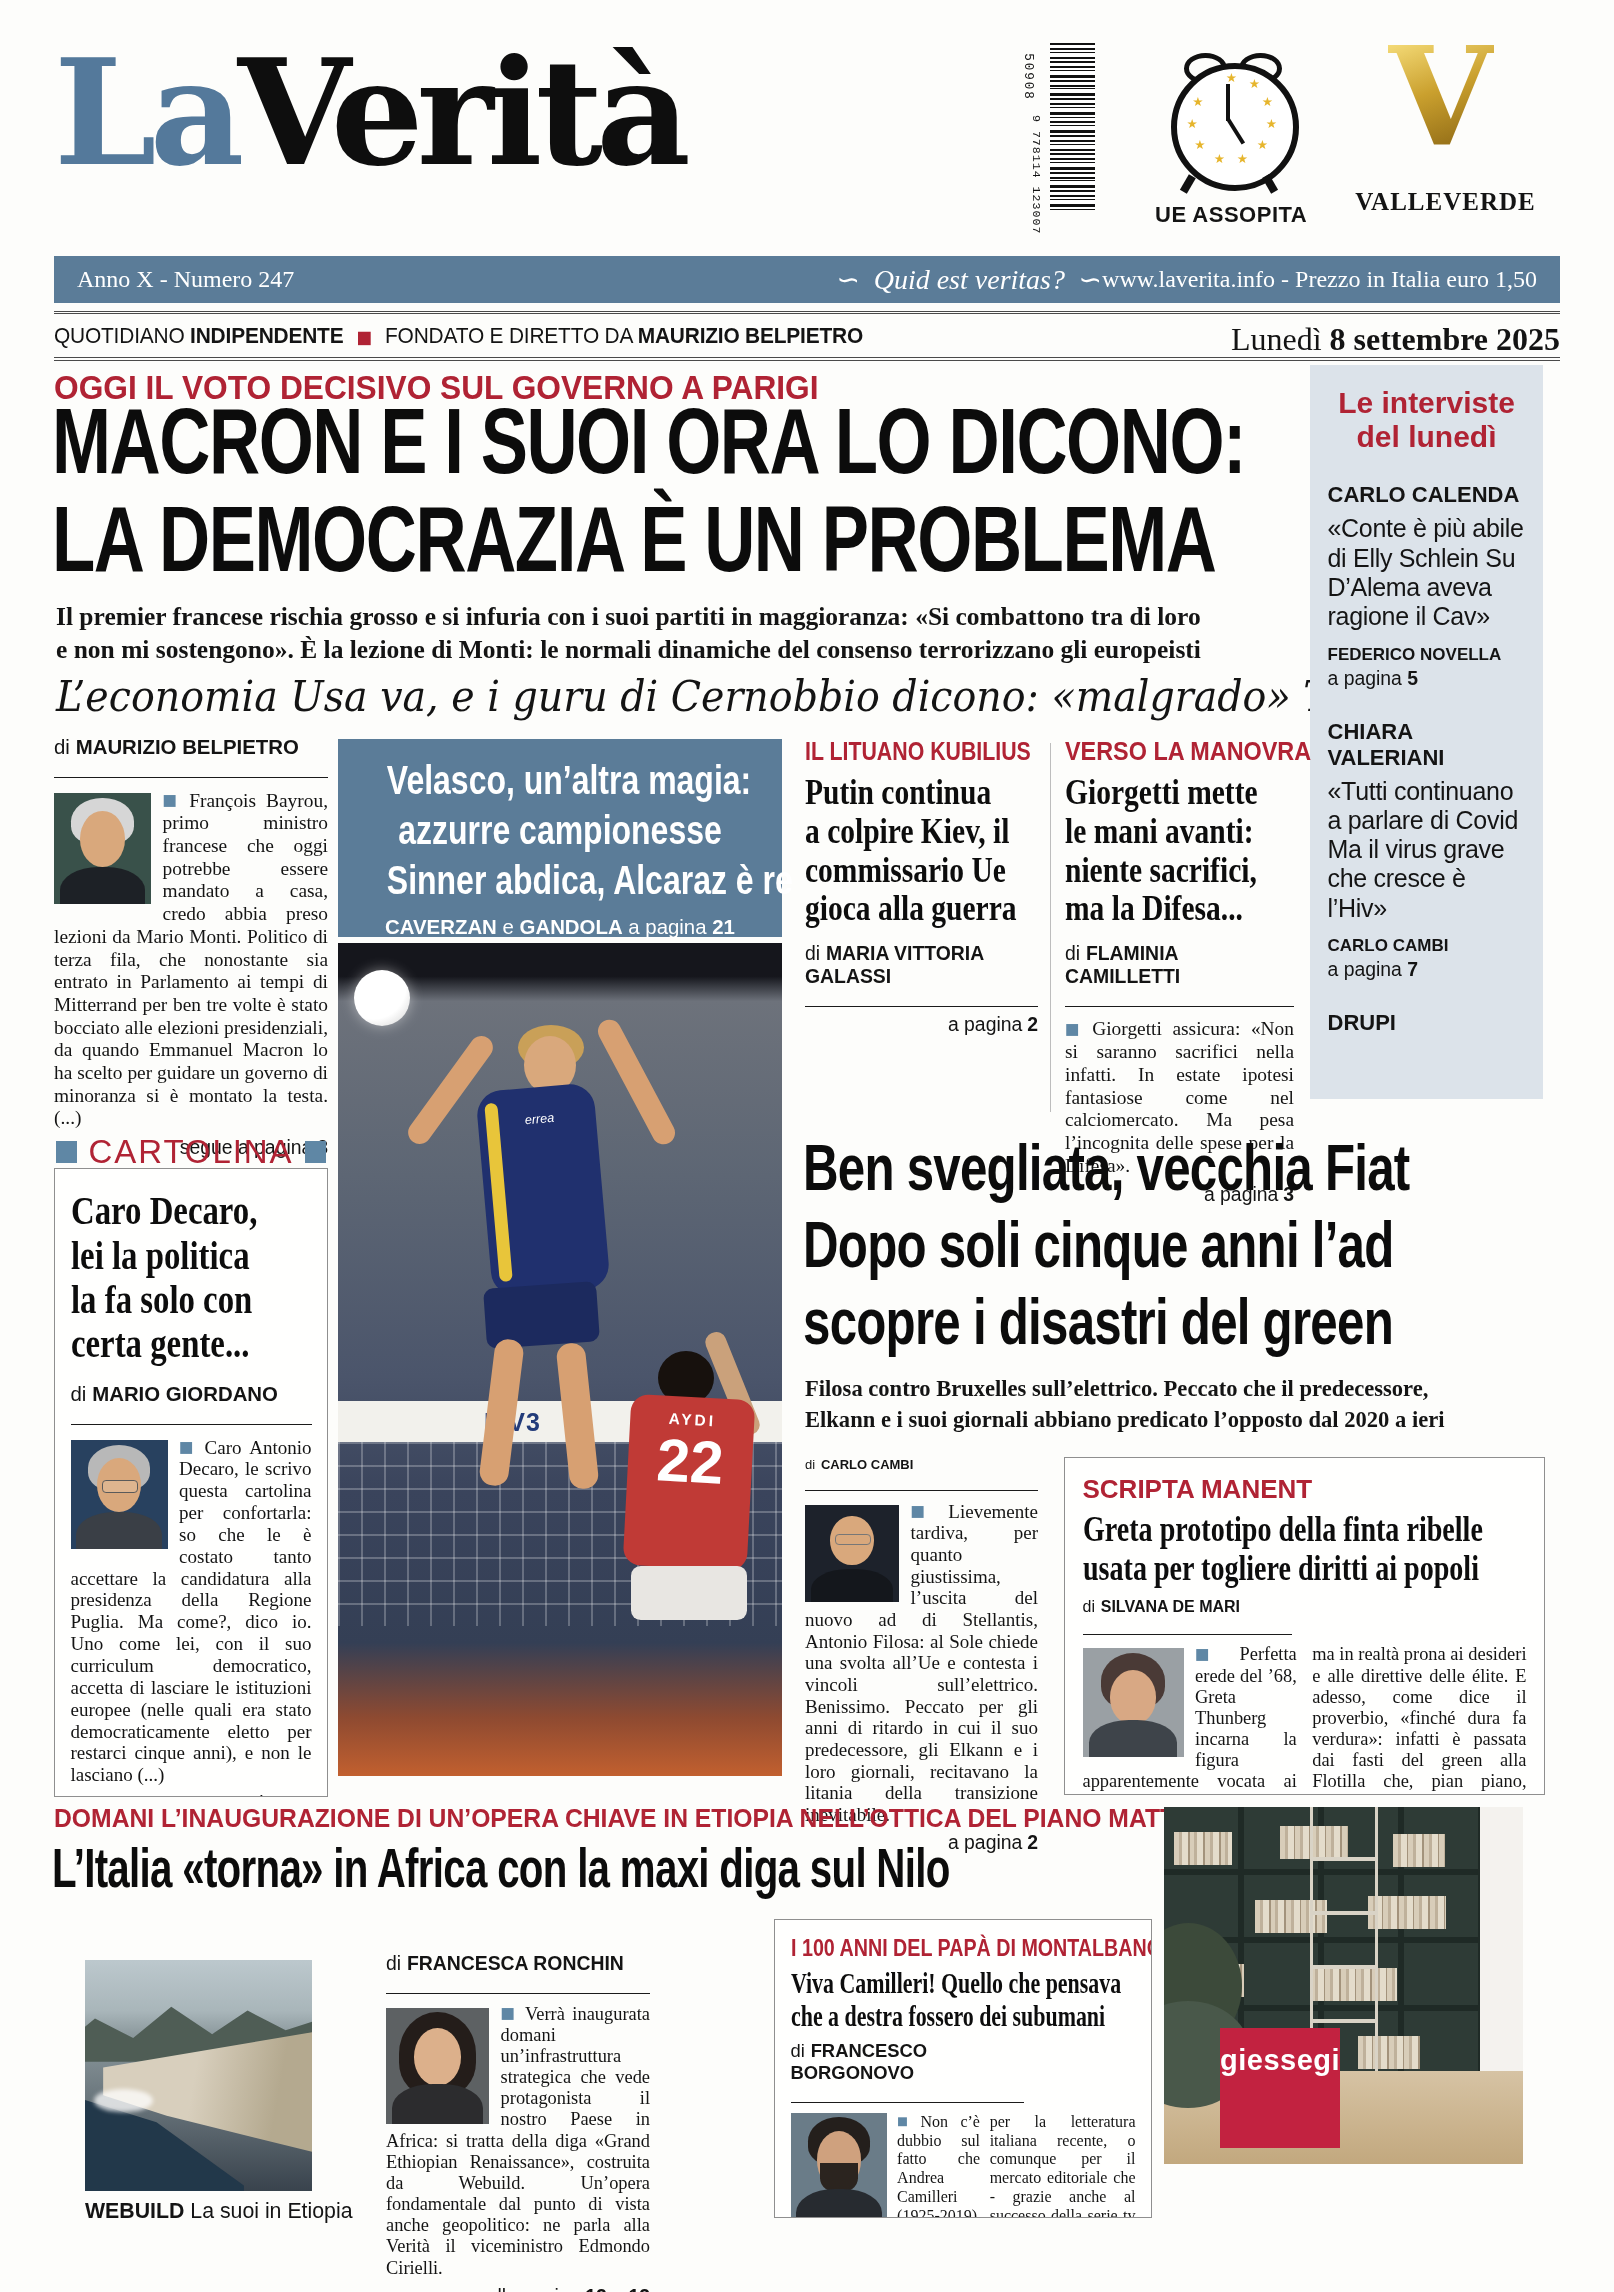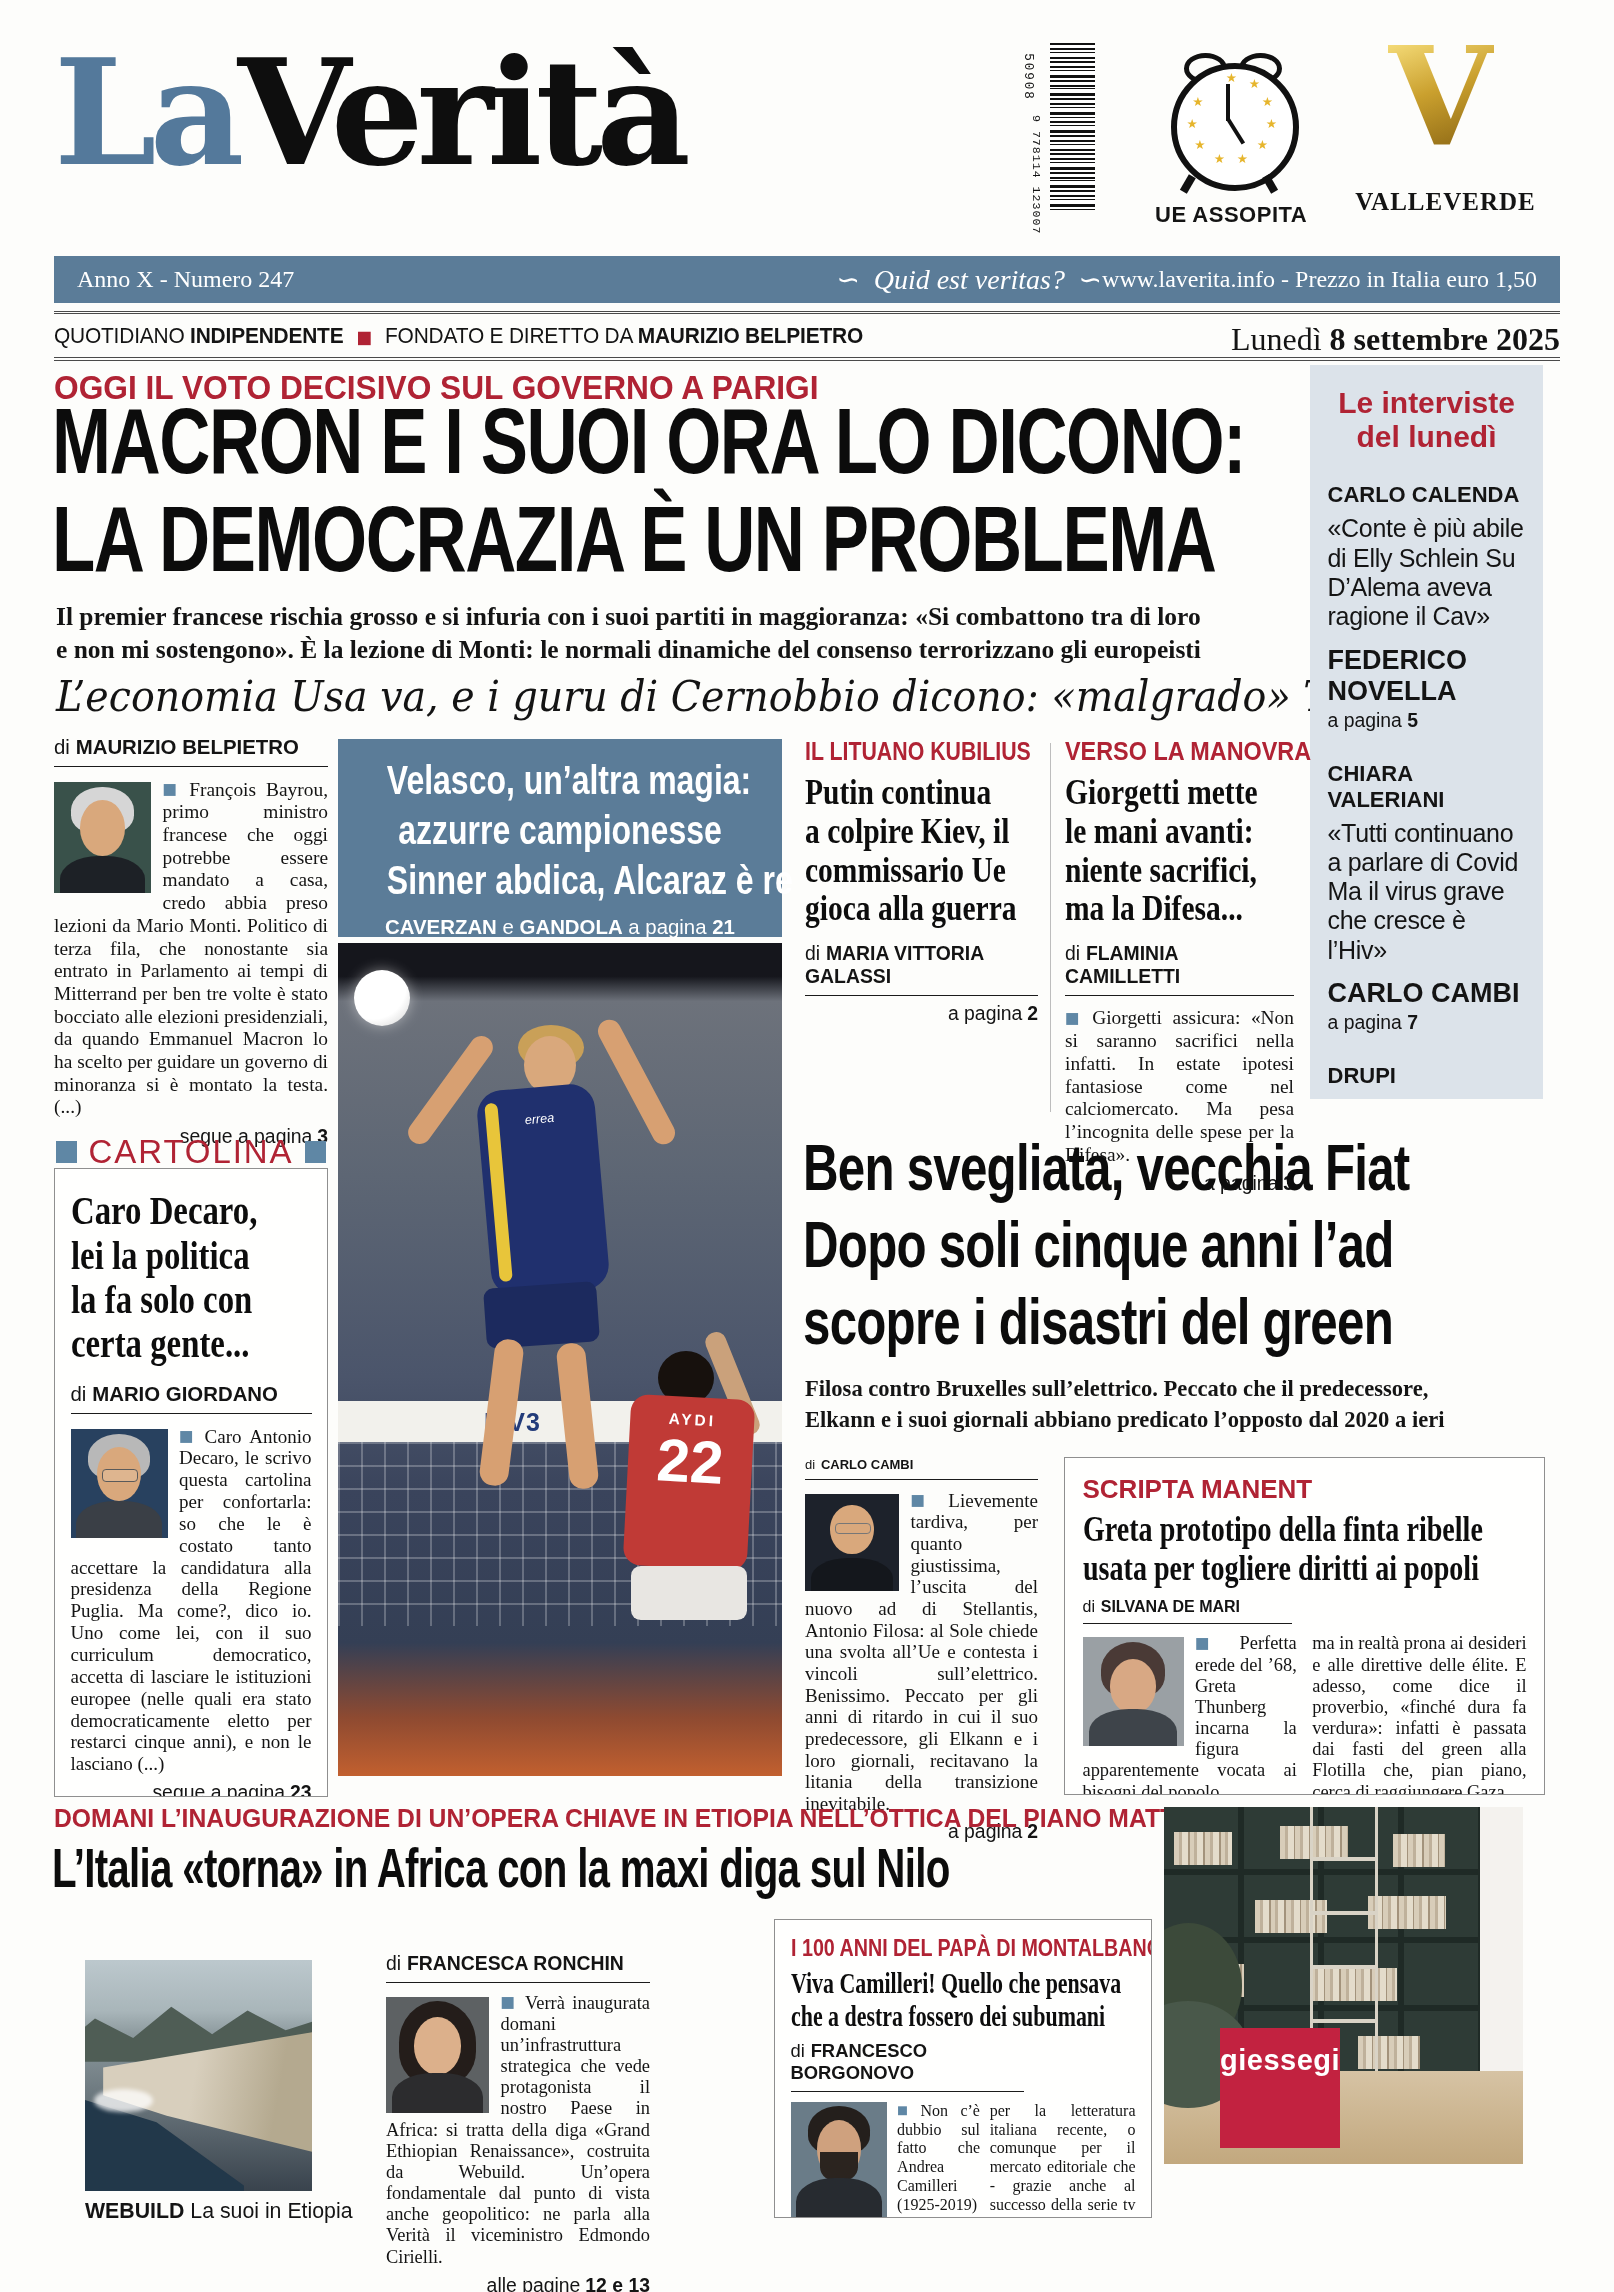--- a/index.html
+++ b/index.html
@@ -7,39 +7,39 @@
          font-family:"Liberation Serif",serif;color:#141414;}
   .abs{position:absolute;}
   .sans{font-family:"Liberation Sans",sans-serif;}
   .nw{white-space:nowrap;}
   .kick{font-family:"Liberation Sans",sans-serif;font-weight:700;color:#b02334;}
   .h1line{font-family:"Liberation Sans",sans-serif;font-weight:700;color:#0c0c0c;
           font-size:92px;line-height:1.07;letter-spacing:-1.9px;white-space:nowrap;}
   .dekline{font-weight:700;font-size:26px;line-height:1.27;white-space:nowrap;}
   .strip{font-family:"DejaVu Serif",serif;font-style:italic;font-size:43px;white-space:nowrap;}
   .colhead{font-weight:700;font-size:36px;line-height:1.08;white-space:nowrap;color:#0d0d0d;}
-  .by{font-family:"Liberation Sans",sans-serif;font-size:20.4px;padding-bottom:7px;border-bottom:1.9px solid #1b1b1b;}
+  .by{font-family:"Liberation Sans",sans-serif;font-size:20.4px;padding-bottom:18px;border-bottom:1.9px solid #1b1b1b;}
   .by .bp{margin-right:5.8px;}
   .bt{font-size:19.4px;line-height:1.17;text-align:justify;}
   .bullet{color:#5f87a5;font-family:"DejaVu Sans",sans-serif;font-size:15.5px;margin-right:6.8px;position:relative;top:-1.9px;}
   .pgline{font-family:"Liberation Sans",sans-serif;font-size:19.4px;text-align:right;margin-top:5.8px;}
   .pgline b{margin-left:4.9px;}
   .avatar{float:left;margin:3.9px 11.6px 1.9px 0;position:relative;overflow:hidden;background:#8a8f94;}
   .av-face{position:absolute;top:16%;left:27%;width:46%;height:50%;border-radius:50%;background:#d9a87c;}
   .av-hair{position:absolute;top:4%;left:18%;width:64%;height:42%;border-radius:50% 50% 40% 40%;background:#cfcfcf;}
   .av-body{position:absolute;bottom:-12%;left:6%;width:88%;height:46%;border-radius:45% 45% 0 0;background:#23262b;}
   .vbox{background:#5b7c98;color:#fff;text-align:center;}
   .vline{display:block;font-family:"Liberation Sans",sans-serif;font-weight:700;font-size:41px;line-height:1.22;
          white-space:nowrap;transform:scaleX(.78);transform-origin:50% 0;}
   .vcredit{font-family:"Liberation Sans",sans-serif;font-size:20.4px;margin-top:11.6px;}
   .sb{background:#dce3ea;}
   .sb-title{color:#b02334;font-family:"Liberation Sans",sans-serif;font-weight:700;font-size:30px;line-height:1.12;text-align:center;}
   .sb-name{font-family:"Liberation Sans",sans-serif;font-weight:700;font-size:22px;margin-top:29px;}
   .sb-quote{font-family:"Liberation Sans",sans-serif;font-size:25px;line-height:1.17;letter-spacing:-0.3px;margin-top:5.8px;}
-  .sb-author{font-family:"Liberation Sans",sans-serif;font-weight:700;font-size:27px;margin-top:13.6px;}
+  .sb-author{font-family:"Liberation Sans",sans-serif;font-weight:700;font-size:17px;margin-top:13.6px;}
   .sb-page{font-family:"Liberation Sans",sans-serif;font-size:19.4px;margin-top:1.9px;}
   .boxed{border:1px solid #8f8f8f;background:#fffffe;}
   .rule{background:#4a4a4a;height:1px;}
   .fline{font-family:"Liberation Sans",sans-serif;font-weight:700;font-size:64px;line-height:1.2;letter-spacing:-1px;
          white-space:nowrap;color:#0c0c0c;}
   .star{position:absolute;color:#e6b52c;font-size:12.6px;font-family:"DejaVu Sans",sans-serif;}
   .bookrow{position:absolute;height:33px;background:repeating-linear-gradient(90deg,#d8cdb9 0 4.9px,#bfb19b 4.9px 7.8px,#e4dccb 7.8px 13.6px,#a3937c 13.6px 15.5px);}
 </style>
 </head>
 <body>

